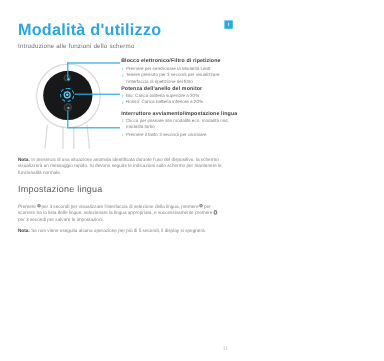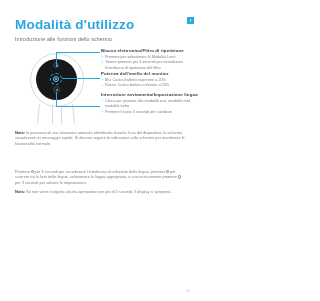--- a/index.html
+++ b/index.html
@@ -330,20 +330,21 @@
         <li>Clicca per passare alla modalità eco, modalità mid, modalità turbo</li>
         <li>Premere il tasto 3 secondi per cambiare</li>
       </ul>
     </div>
   </div>
 
   <div class="note note-1">
     <b>Nota:</b><span> In presenza di una situazione anomala identificata durante l'uso del dispositivo, la schermo visualizzerà un messaggio rapido. Si devono seguire le indicazioni sullo schermo per mantenere le funzionalità normale.</span>
   </div>
 
+  <div class="section-title">Impostazione lingua</div>
 
   <div class="body-para">
     <span>Premere</span><span class="inline-btn"></span><span>per 3 secondi per visualizzare l'interfaccia di selezione della lingua, premere</span><span class="inline-btn"></span><span>per scorrere tra la lista delle lingue, selezionare la lingua appropriata, e successivamente premere</span><span class="inline-btn"></span><span>per 3 secondi per salvare le impostazioni.</span>
   </div>
 
   <div class="note note-2">
     <b>Nota:</b><span> Se non viene eseguita alcuna operazione per più di 5 secondi, il display si spegnerà.</span>
   </div>
 
   <div class="page-number">11</div>

